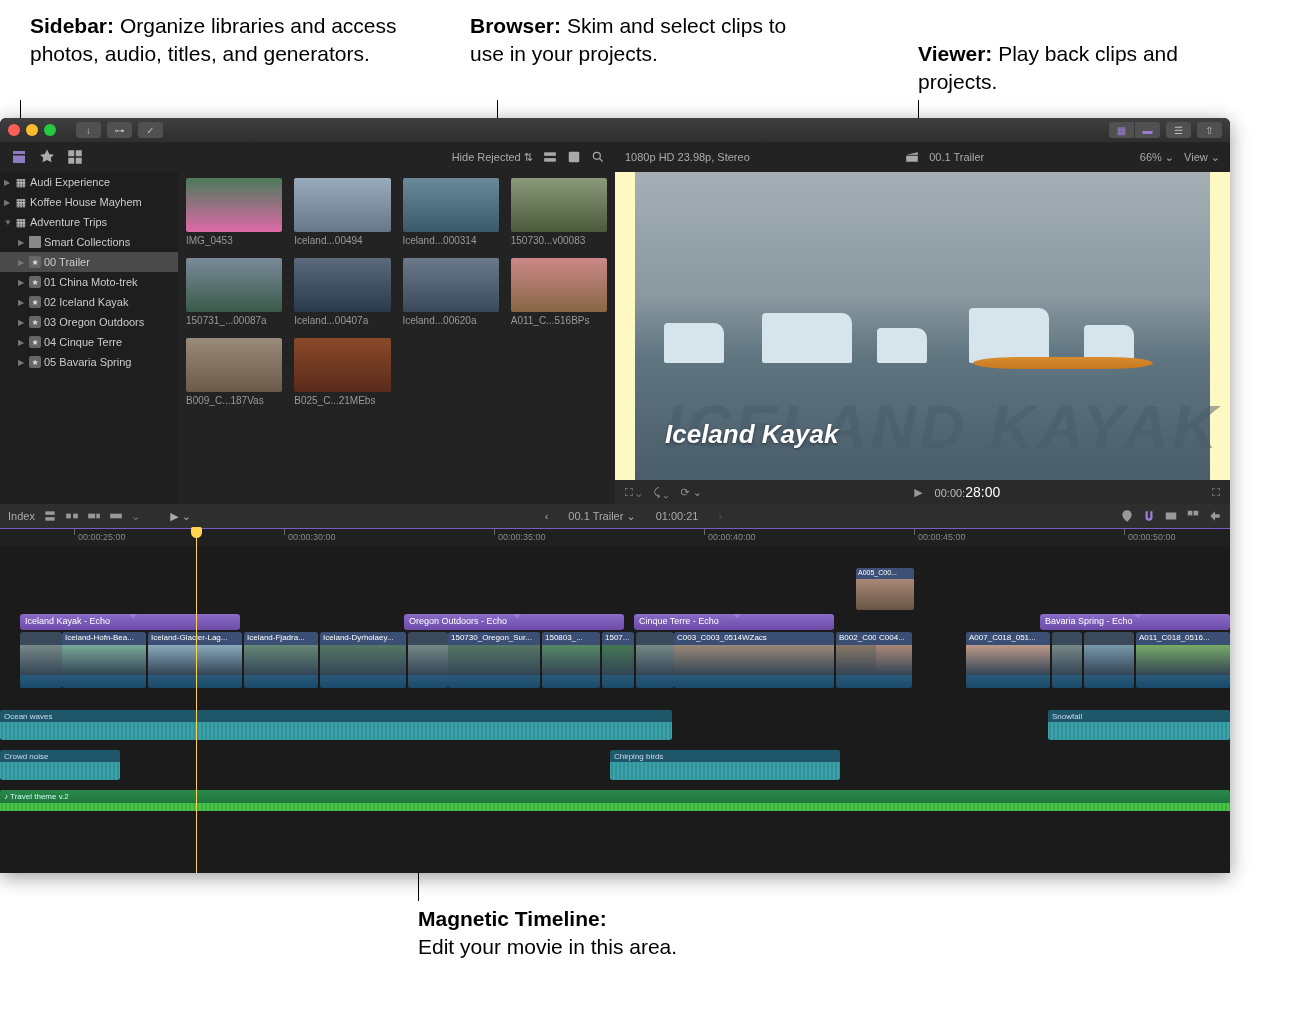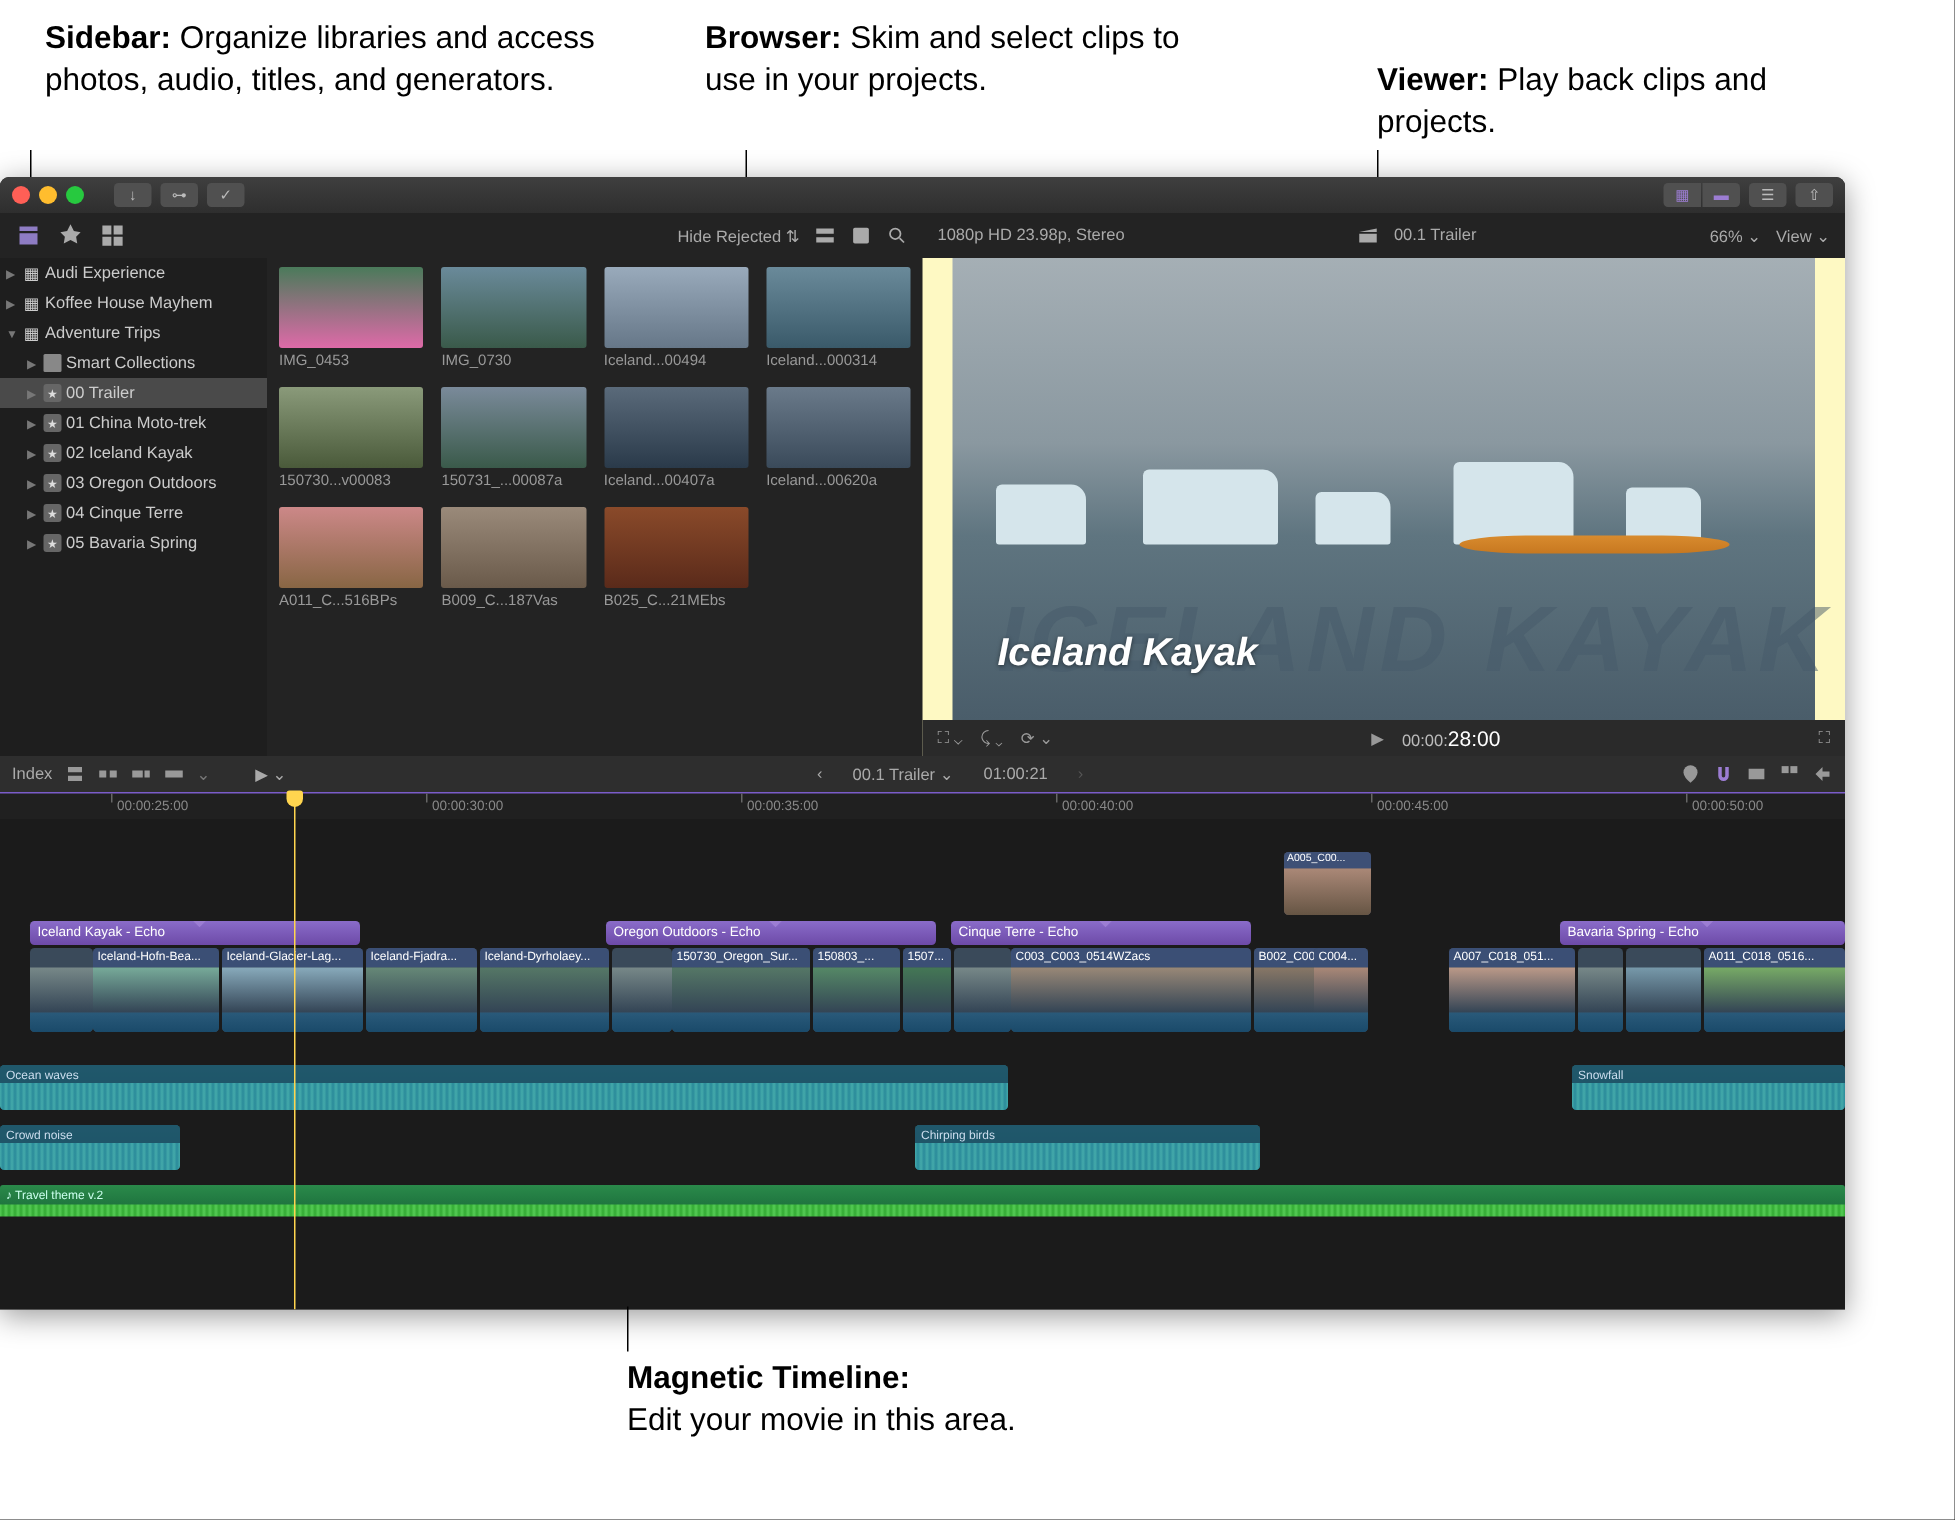--- a/index.html
+++ b/index.html
@@ -230,24 +230,20 @@
           <span class="star">★</span>
           <span>05 Bavaria Spring</span>
         </div>
       </div>
 
     <div class="browser">
       <div class="browser-grid" id="browser-grid">
           <div class="thumb">
             <div class="thumb-img" style="background:linear-gradient(#4a7a5a,#de6aa8)"></div>
             <div class="thumb-label">IMG_0453</div>
-          </div>
-          <div class="thumb">
-            <div class="thumb-img" style="background:linear-gradient(#6a8a9a,#3a5a4a)"></div>
-            <div class="thumb-label">IMG_0730</div>
           </div>
           <div class="thumb">
             <div class="thumb-img" style="background:linear-gradient(#9ab,#678)"></div>
             <div class="thumb-label">Iceland...00494</div>
           </div>
           <div class="thumb">
             <div class="thumb-img" style="background:linear-gradient(#6a8a9a,#3a5a6a)"></div>
             <div class="thumb-label">Iceland...000314</div>
           </div>
           <div class="thumb">

